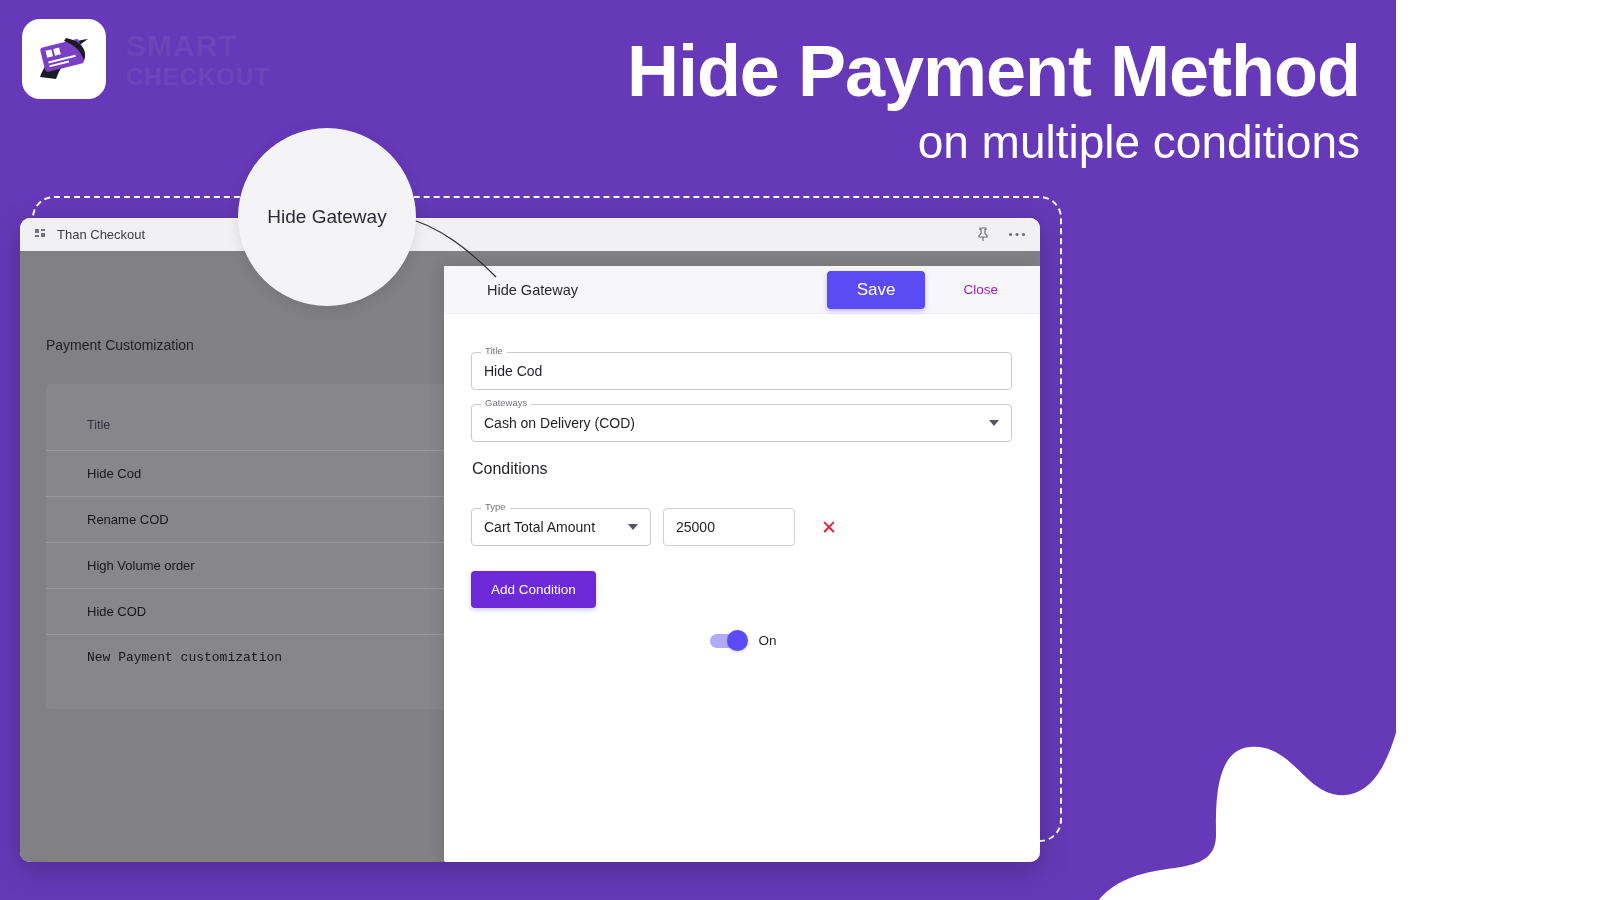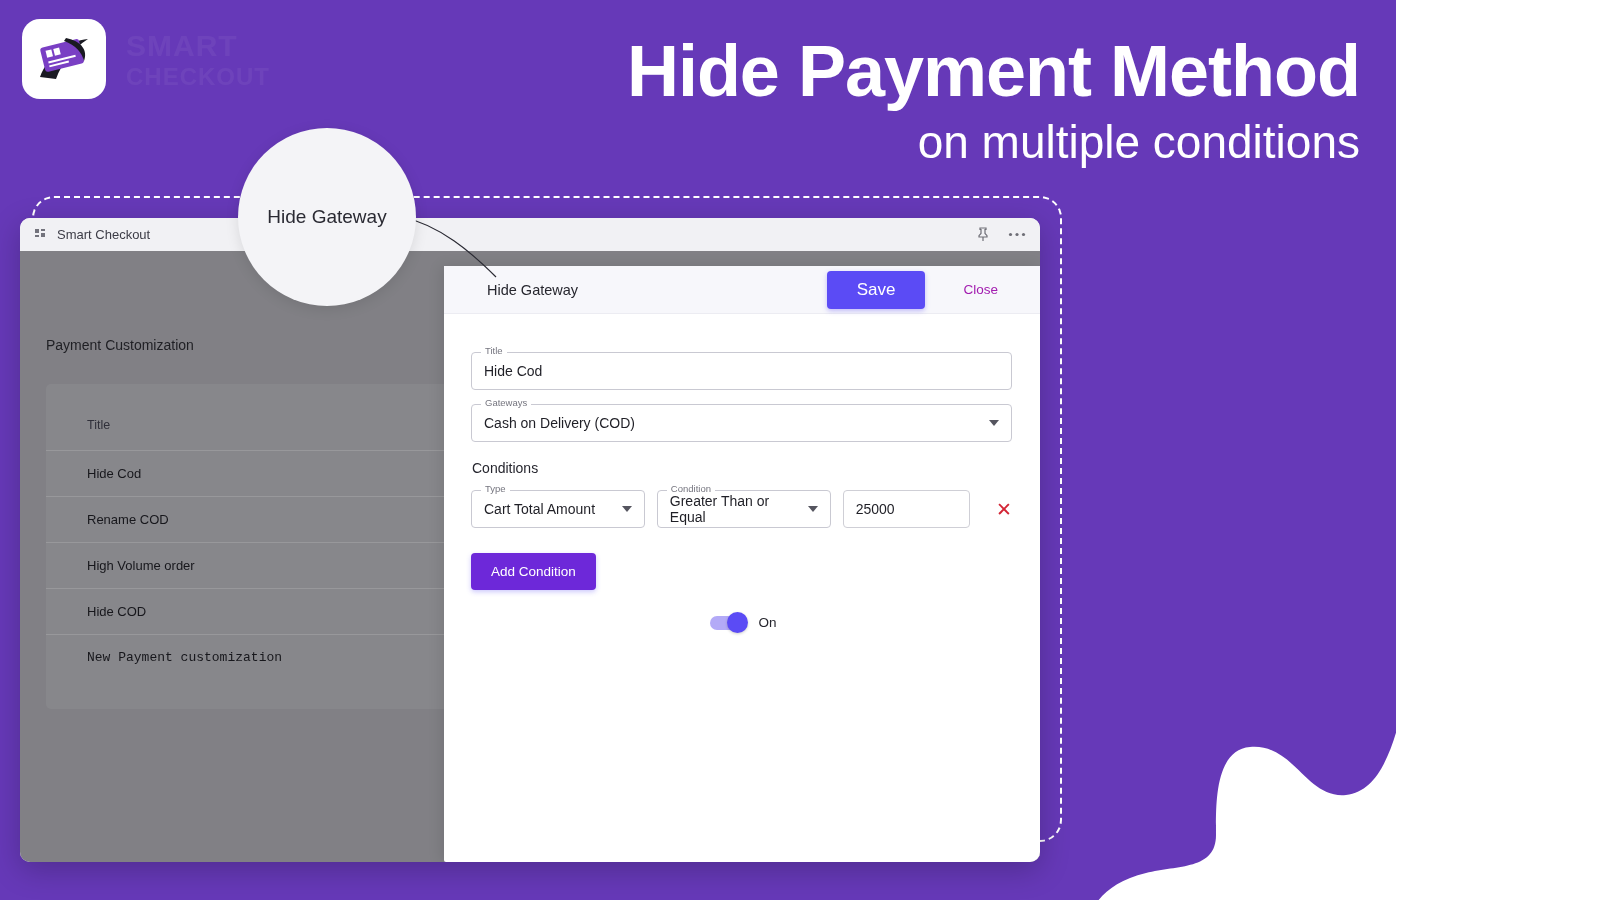--- a/index.html
+++ b/index.html
@@ -210,23 +210,23 @@
   .fval { font-size: 14px; color: #1f1f26; flex: 1; }
   .caret {
     width: 0; height: 0;
     border-left: 5px solid transparent;
     border-right: 5px solid transparent;
     border-top: 6px solid #55555f;
     margin-left: 8px;
   }
 
   .sec-title {
-    font-size: 14px;
+    font-size: 16px;
     color: #26262e;
-    margin: 18px 0 14px 1px;
+    margin: 18px 0 30px 1px;
   }
 
   .cond-row {
     display: flex; align-items: center; gap: 12px;
   }
   .cond-row .field { margin-bottom: 0; }
   .f-type  { width: 180px; }
   .f-cond  { width: 180px; }
   .f-value { width: 132px; }
   .f-value .fbox { border-color: #cfcfd6; }
@@ -333,21 +333,21 @@
 
     <div class="titlebar">
       <span class="tb-icon">
         <svg width="12" height="12" viewBox="0 0 12 12">
           <rect x="0" y="0" width="4" height="4" fill="#4a4a55"></rect>
           <rect x="6" y="0" width="4" height="2" fill="#4a4a55"></rect>
           <rect x="0" y="6" width="4" height="2" fill="#4a4a55"></rect>
           <rect x="6" y="4" width="4" height="4" fill="#4a4a55"></rect>
         </svg>
       </span>
-      <span class="tb-title">Smart Checkout</span>
+      <span class="tb-title">Than Checkout</span>
       <div class="tb-right">
         <span class="tb-pin">
           <svg width="14" height="15" viewBox="0 0 14 15">
             <path d="M4 1h6v1.5H9v4l2 2.2V10H3V8.7L5 6.5v-4H4z" fill="none" stroke="#3c3c46" stroke-width="1.2"></path>
             <line x1="7" y1="10" x2="7" y2="14" stroke="#3c3c46" stroke-width="1.2"></line>
           </svg>
         </span>
         <span class="tb-dots">
           <svg width="18" height="5" viewBox="0 0 18 5">
             <circle cx="2.5" cy="2.5" r="1.6" fill="#3c3c46"></circle>
@@ -425,27 +425,20 @@
 
           <div class="cond-row">
             <div class="field f-type">
               <span class="flabel">Type</span>
               <div class="fbox">
                 <span class="fval">Cart Total Amount</span>
                 <span class="caret"></span>
               </div>
             </div>
 
-            <div class="field f-cond">
-              <span class="flabel">Condition</span>
-              <div class="fbox">
-                <span class="fval">Greater Than or Equal</span>
-                <span class="caret"></span>
-              </div>
-            </div>
 
             <div class="field f-value">
               <div class="fbox">
                 <span class="fval">25000</span>
               </div>
             </div>
 
             <span class="del-x">✕</span>
           </div>
 

